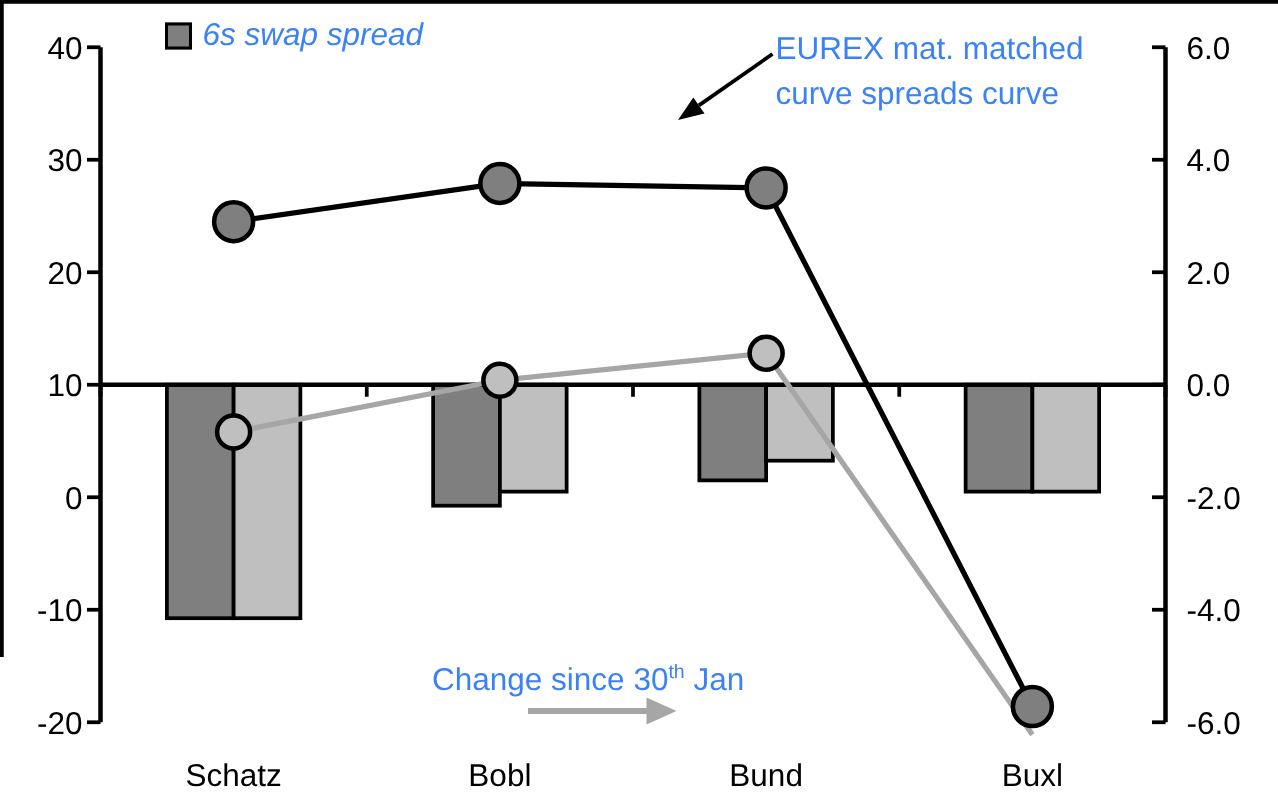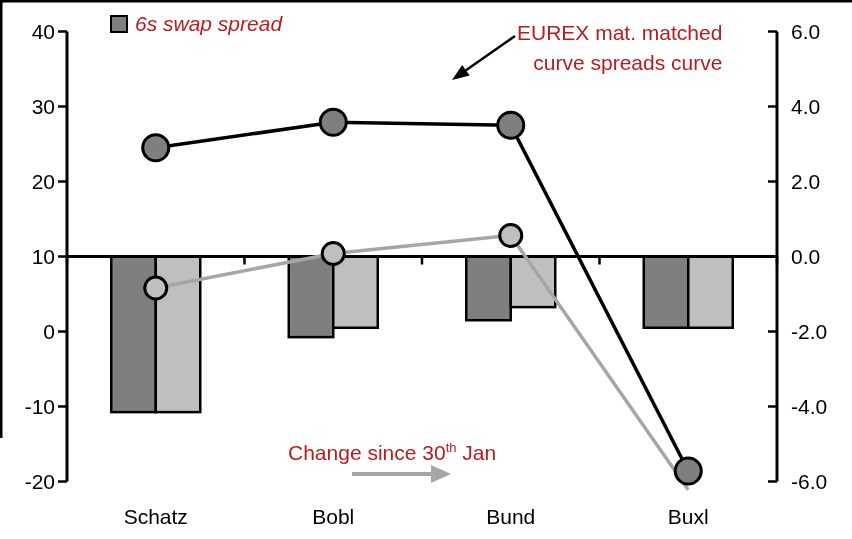--- a/index.html
+++ b/index.html
@@ -1,24 +1,24 @@
 <!DOCTYPE html>
 <html><head>
 <meta charset="utf-8">
 <style>
   html,body{margin:0;padding:0;background:#ffffff;}
   .root{position:relative;width:852px;height:539px;background:#ffffff;
-        font-family:"Liberation Sans",sans-serif;color:#b91c1c;overflow:hidden;}
+        font-family:"Liberation Sans",sans-serif;color:#3b82f6;overflow:hidden;}
   svg{position:absolute;left:0;top:0;}
   svg text{font-family:"Liberation Sans",sans-serif;font-size:21px;fill:#000;}
   .legend{position:absolute;left:110px;top:13px;display:flex;flex-direction:column;gap:12px;}
   .legend-item{display:flex;align-items:center;gap:7px;font-style:italic;}
   .swatch{width:14px;height:14px;border:2.5px solid #000;flex:0 0 auto;}
   .legend-label{font-size:21px;line-height:22px;}
-  .curve-note{position:absolute;left:517px;top:18px;font-size:21px;line-height:30px;text-align:right;}
+  .curve-note{position:absolute;left:517px;top:18px;font-size:21px;line-height:30px;}
   .change-note{position:absolute;left:288px;top:440px;font-size:21px;white-space:nowrap;}
   .change-note sup{font-size:13px;}
 </style>
 </head>
 <body>
 
 <div class="root">
   <svg id="chart-svg" width="852" height="539" viewBox="0 0 852 539">
       <rect x="0" y="0" width="852" height="2.5" fill="#000"></rect>
       <rect x="0" y="0" width="2.5" height="438" fill="#000"></rect>

